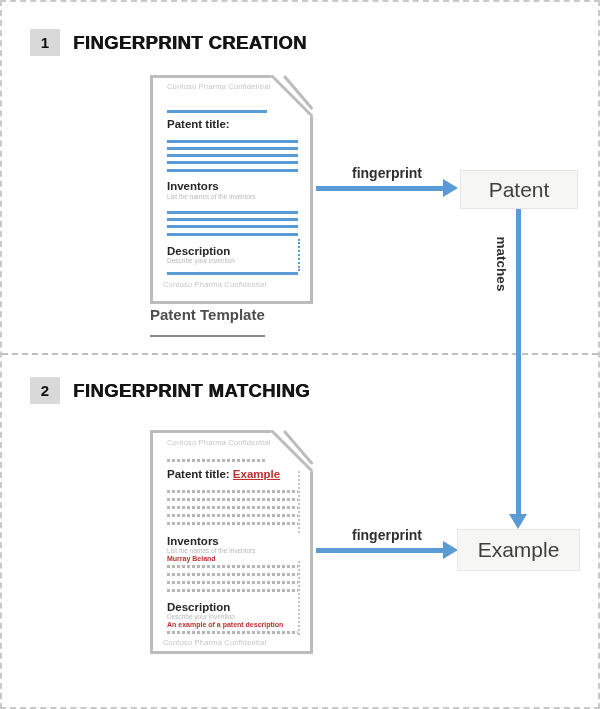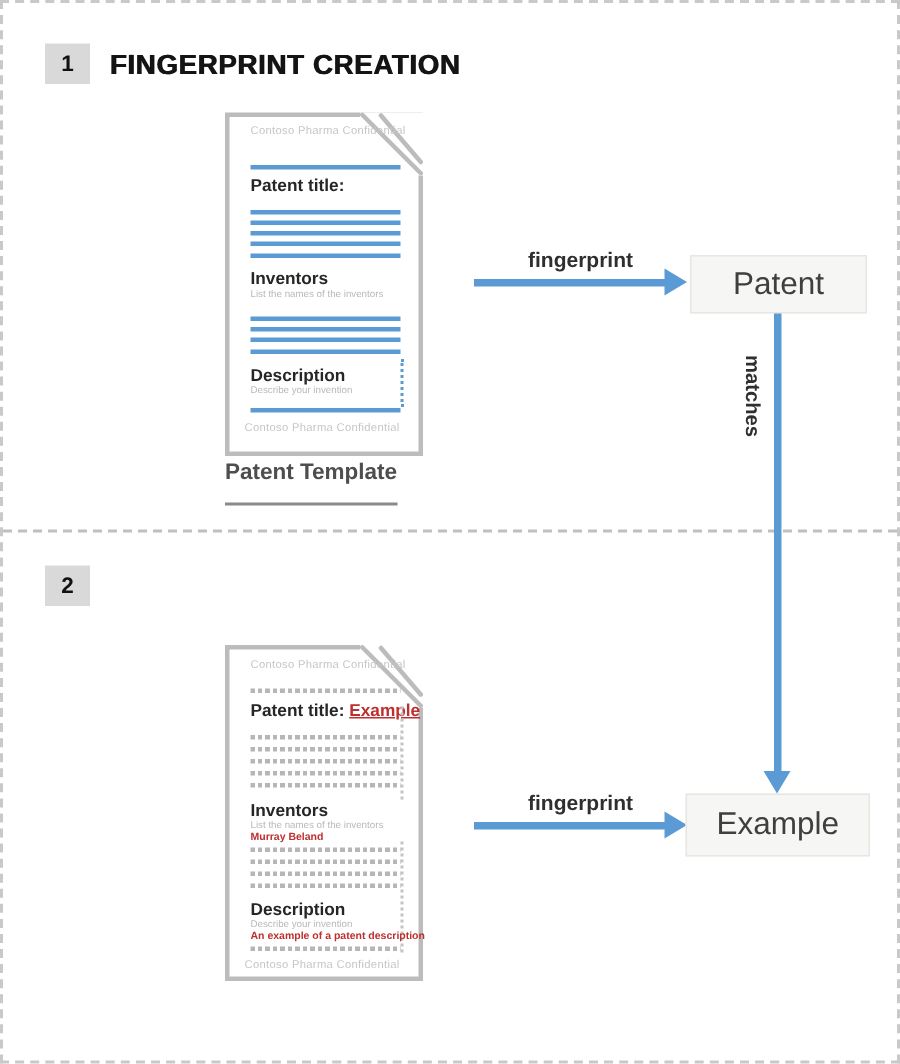--- a/index.html
+++ b/index.html
@@ -14,21 +14,21 @@
   body{font-family:"Liberation Sans","DejaVu Sans",sans-serif;background:#fff;}
   .canvas{position:relative;width:600px;height:709px;background:#fff;border:2px dashed #c9c9c9;overflow:hidden;}
 
   
   .badge{position:absolute;width:30px;height:27px;background:#d9d9d9;color:#111;
          font-size:15px;font-weight:bold;text-align:center;line-height:27px;}
   .sec-title{position:absolute;font-size:18.5px;font-weight:900;color:#141414;
              letter-spacing:0.4px;line-height:27px;text-shadow:0.6px 0 0 currentColor;}
 
   
-  .doc{position:absolute;width:132px;border:3px solid var(--doc-border);background:#fff;text-align:center;}
+  .doc{position:absolute;width:163px;border:3px solid var(--doc-border);background:#fff;text-align:center;}
   .doc1{left:148px;top:73px;height:229px;}
   .doc2{left:148px;top:428px;height:224px;}
   .fold-mask{position:absolute;top:-3px;right:-3px;width:42px;height:42px;background:#fff;}
   .fold-svg{position:absolute;top:-3px;right:-3px;width:42px;height:42px;}
   .confid{position:absolute;font-size:7.5px;color:var(--faint);letter-spacing:0.2px;white-space:nowrap;}
   .doc-h{position:absolute;font-size:11.5px;font-weight:bold;color:#262626;white-space:nowrap;}
   .doc-hint{position:absolute;font-size:6.5px;color:var(--hint);white-space:nowrap;}
   .doc-red{position:absolute;font-size:7px;font-weight:bold;color:var(--red);white-space:nowrap;}
   .bl{position:absolute;left:14px;right:12px;height:3px;background:var(--blue);}
   .bl-short{position:absolute;left:14px;width:100px;height:3px;background:var(--blue);}
@@ -106,20 +106,21 @@
     <span>Patent</span>
   </div>
 
   <div class="v-arrow-body"></div>
   <div class="v-arrow-head"></div>
   <div class="matches-label">matches</div>
 
   <div class="divider"></div>
 
   <div class="badge" style="left:28px;top:375px;">2</div>
+  <div class="sec-title" style="left:71px;top:375px;">FINGERPRINT MATCHING</div>
 
   <div class="doc doc2">
     <div class="fold-mask"></div>
     <svg class="fold-svg" viewBox="0 0 42 42">
       <path d="M1.5 1.5 L40.5 40.5" stroke="#bcbcbc" stroke-width="3" fill="none" stroke-linecap="round"></path>
       <path d="M14 2 L40.5 33" stroke="#bcbcbc" stroke-width="3" fill="none" stroke-linecap="round"></path>
     </svg>
     <div class="confid" style="left:14px;top:5px;">Contoso Pharma Confidential</div>
     <div class="gl-short" style="top:26px;"></div>
     <div class="doc-h" style="left:14px;top:35px;">

